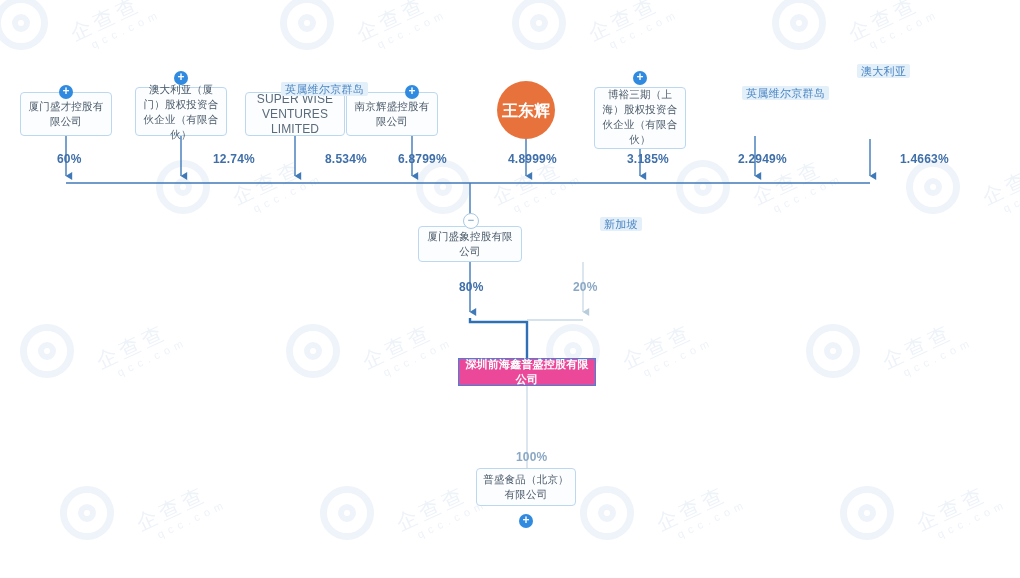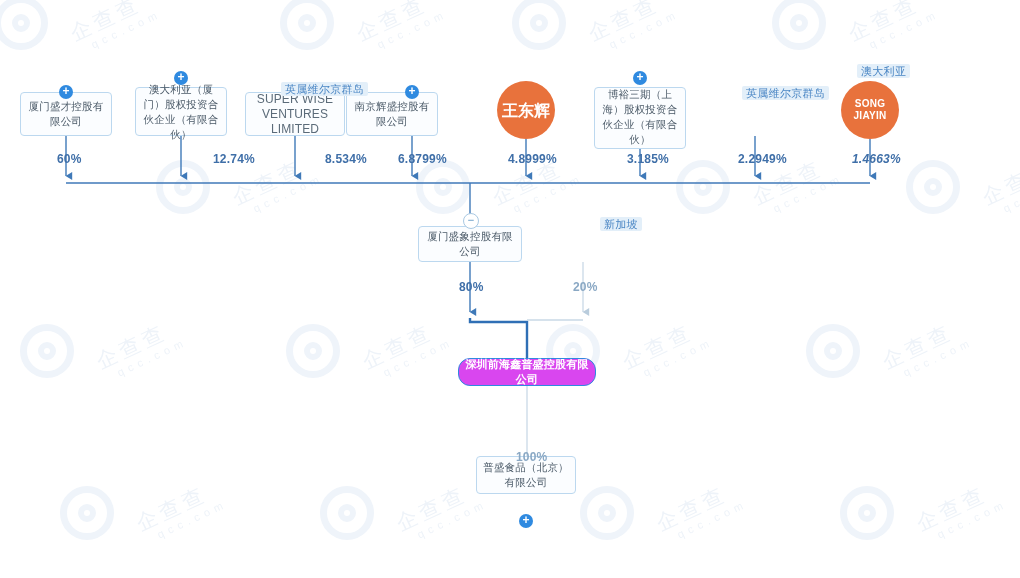--- a/index.html
+++ b/index.html
@@ -94,25 +94,25 @@
     justify-content: center;
     padding: 3px 5px;
     letter-spacing: 0.2px;
   }
   .box.latin {
     font-size: 12px;
     color: #5b6b79;
     letter-spacing: 0.1px;
   }
   .box.focus {
-    background: #d946ef;
+    background: #ec4899;
     border-color: #2f8ae0;
     color: #ffffff;
     font-size: 11px;
-    border-radius: 12px;
+    border-radius: 0;
     font-weight: bold;
   }
   .circle {
     box-sizing: border-box;
     border-radius: 50%;
     background: #e8723c;
     color: #ffffff;
     font-size: 16px;
     line-height: 13px;
     font-weight: bold;
@@ -344,38 +344,35 @@
 
   <div class="node" style="left:594px; top:87px; width:92px; height:49px;">
     <div class="box" style="width:92px; height:62px;font-family:Liberation Mono, monospace;">博裕三期（上海）股权投资合伙企业（有限合伙）</div>
   </div>
   <div class="badge" style="left:633px; top:71px;">+</div>
   <div class="pct" style="left:627px; top:152px;">3.185%</div>
 
   <div class="chip" style="left:742px; top:86px;">英属维尔京群岛</div>
   <div class="pct" style="left:738px; top:152px;">2.2949%</div>
 
-  <div class="node" style="left:841px; top:81px; width:58px; height:58px;">
-    <div class="circle latin" style="width:58px; height:58px;">SONG JIAYIN</div>
-  </div>
   <div class="chip" style="left:857px; top:64px;">澳大利亚</div>
-  <div class="pct" style="left:852px; top:152px;font-style:italic;">1.4663%</div>
+  <div class="pct" style="left:900px; top:152px;">1.4663%</div>
 
   <div class="node" style="left:418px; top:226px; width:84px; height:36px;">
     <div class="box" style="width:104px; height:36px;">厦门盛象控股有限公司</div>
   </div>
   <div class="badge minus" style="left:463px; top:213px;">−</div>
   <div class="pct" style="left:459px; top:280px;">80%</div>
 
   <div class="chip" style="left:600px; top:217px;">新加坡</div>
   <div class="pct light" style="left:573px; top:280px;">20%</div>
 
   <div class="node" style="left:458px; top:358px; width:138px; height:28px;">
     <div class="box focus" style="width:138px; height:28px;">深圳前海鑫普盛控股有限公司</div>
   </div>
 
   <div class="pct light" style="left:516px; top:450px;">100%</div>
-  <div class="node" style="left:476px; top:456px; width:100px; height:38px;">
+  <div class="node" style="left:476px; top:468px; width:100px; height:38px;">
     <div class="box" style="width:100px; height:38px;">普盛食品（北京）有限公司</div>
   </div>
   <div class="badge" style="left:519px; top:514px;">+</div>
 
 </div>
 
 </body></html>

